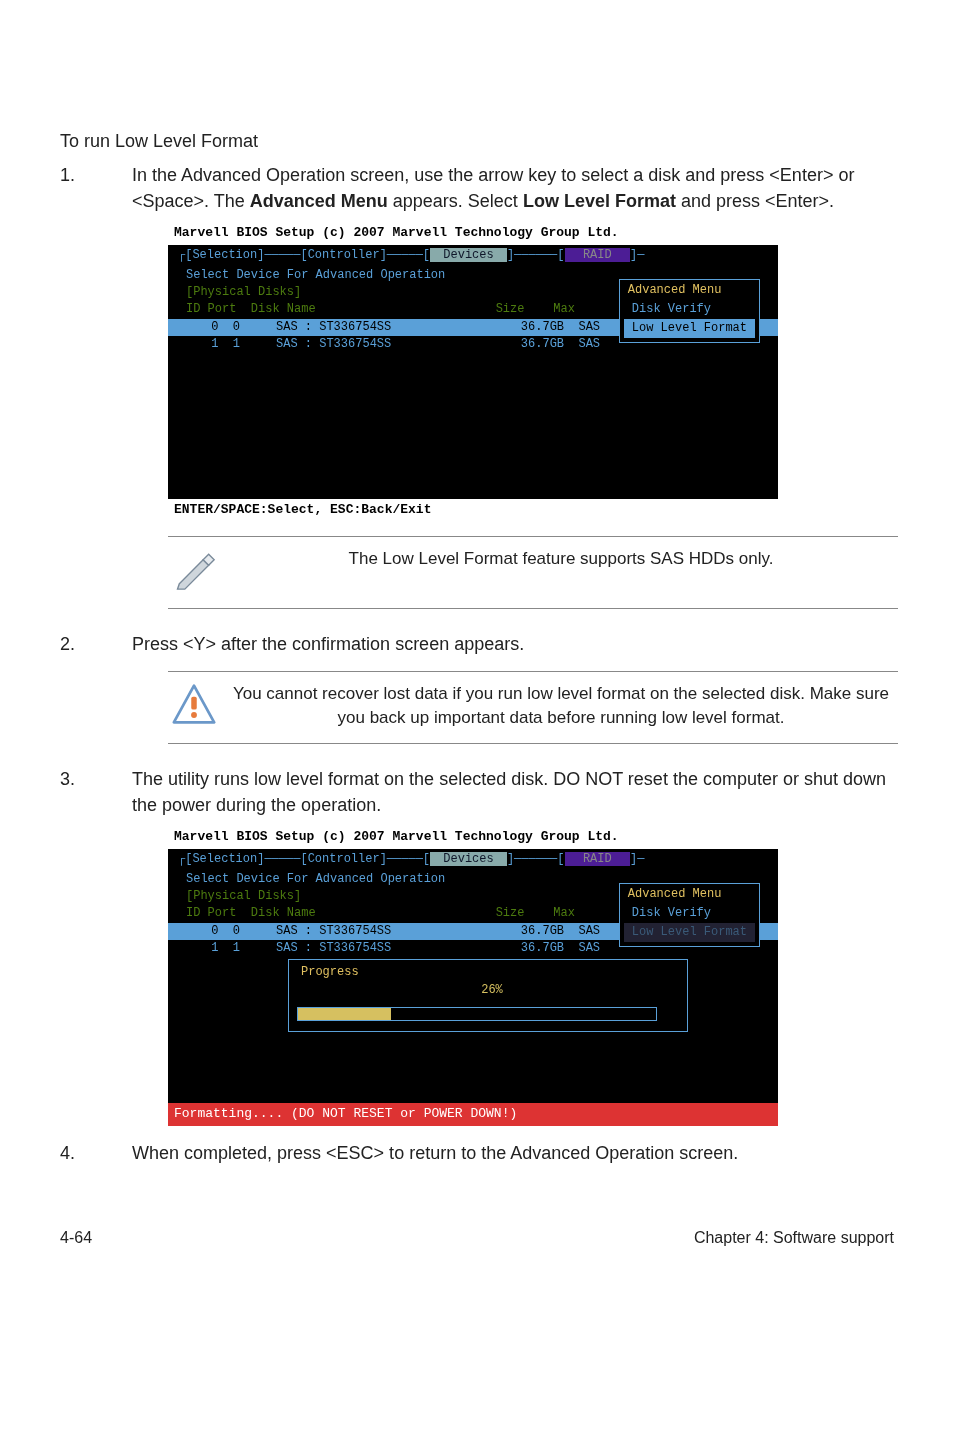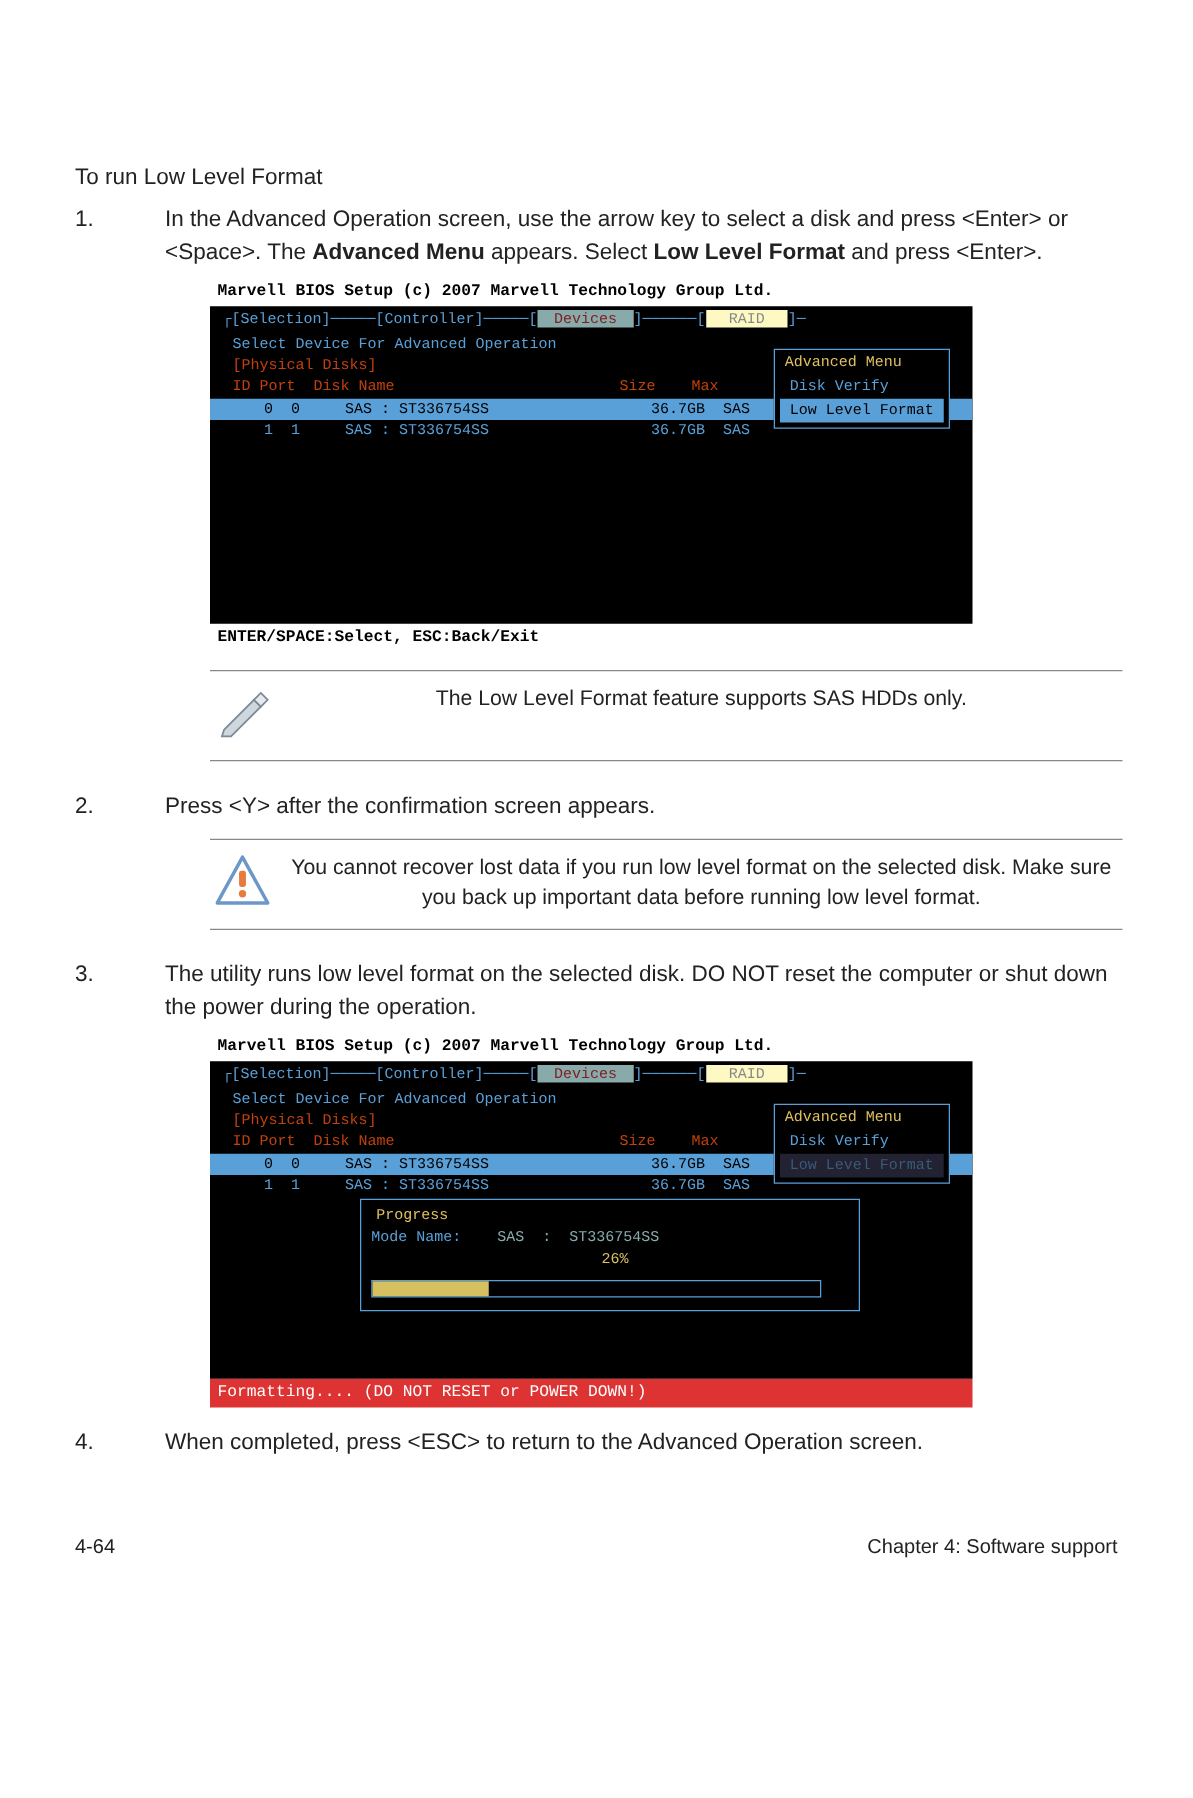--- a/index.html
+++ b/index.html
@@ -46,24 +46,24 @@
   }
   .term-bar {
     font-family: "Courier New", monospace;
     font-weight: bold;
     font-size: 13px;
     padding: 2px 6px;
     color: #000;
   }
   .term-bar.red { background: #d33; color: #fff; font-weight: normal; }
   .term .tabbar { padding: 2px 10px; white-space: pre; }
-  .grayblk { color:#888; background:#fef9c3; padding:0 4px; }
-  .seltab { background:#8aa; color:#7f1d1d; padding:0 6px; }
+  .grayblk { color:#888; background:#4c1d95; padding:0 4px; }
+  .seltab { background:#8aa; color:#0f172a; padding:0 6px; }
   .subline { color:#5aa0d8; padding-left: 18px; white-space: pre; }
-  .yellow { color: #c2410c; }
+  .yellow { color: #4d7c0f; }
   .hlrow { background:#5aa0d8; color:#000; }
   .datarow { padding-left: 36px; white-space: pre; font-size:12px; }
   .advmenu-box {
     position:absolute; right:18px; top:34px;
     border:1px solid #5aa0d8; padding:2px 4px 4px 4px;
     font-family:"Courier New",monospace; font-size:12px;
     background:#000;
   }
   .advmenu-title { color:#e0c060; font-size:12px; padding:0 4px; }
   .advmenu-item { color:#5aa0d8; padding:1px 8px; white-space:pre; }
@@ -172,21 +172,20 @@
     <div class="datarow"> 1  1     SAS : ST336754SS                  36.7GB  SAS </div>
 
     <div class="advmenu-box">
       <div class="advmenu-title">Advanced Menu</div>
       <div class="advmenu-item">Disk Verify     </div>
       <div class="advmenu-item dim">Low Level Format</div>
     </div>
 
     <div class="progress-box">
       <span class="progress-title">Progress</span>
-      <div class="progress-line"><span>Mode Name:    </span><span style="color:#8aa;">SAS  :  ST336754SS</span></div>
       <div class="progress-line progress-val" style="text-align:center;">26%</div>
       <div class="progress-bar-outer">
         <div class="progress-bar-inner"></div>
       </div>
     </div>
   </div>
   <div class="term-bar red">Formatting.... (DO NOT RESET or POWER DOWN!)</div>
 </div>
 
 <div class="step">

